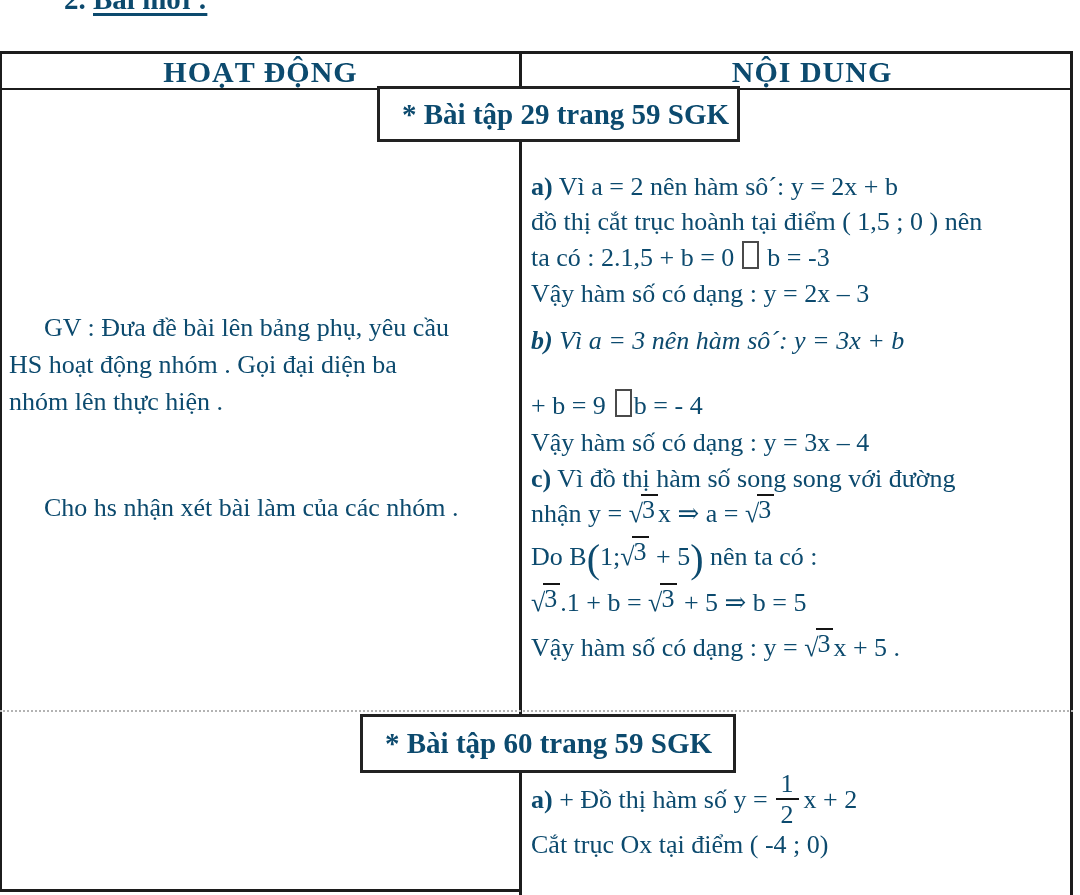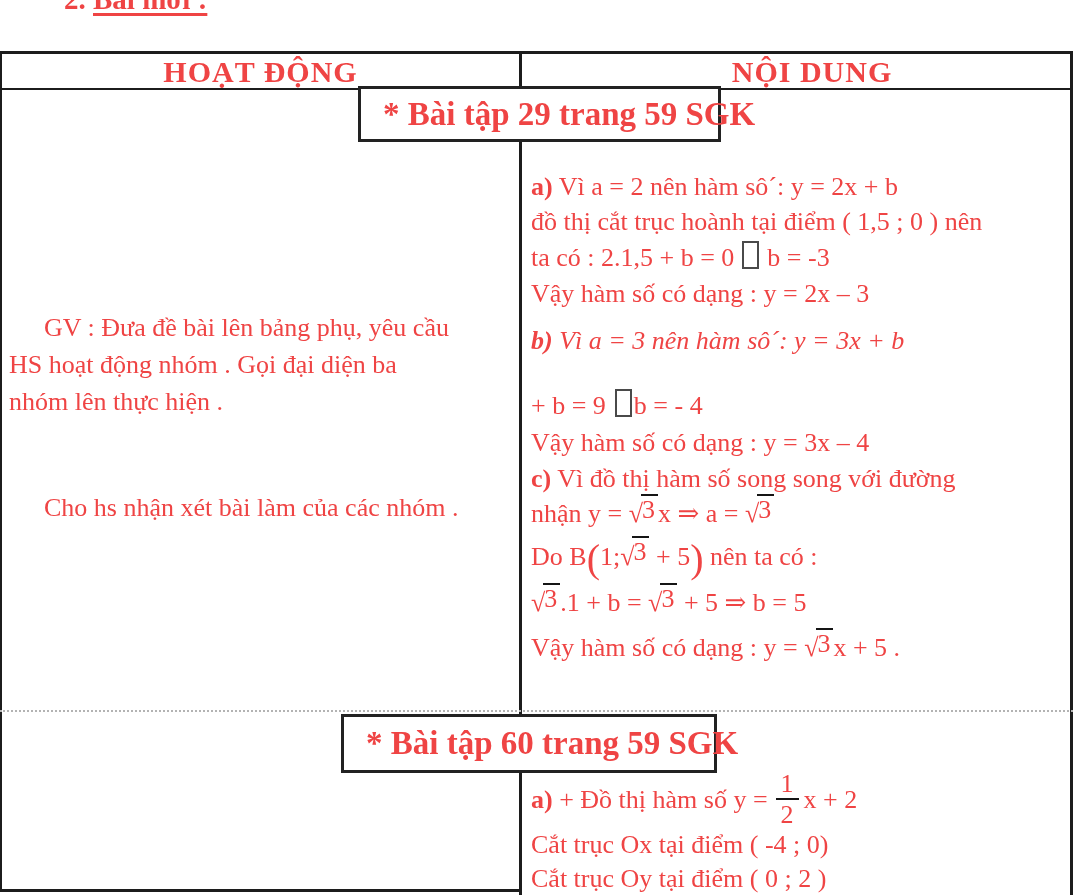--- a/index.html
+++ b/index.html
@@ -1,18 +1,18 @@
 <!DOCTYPE html>
 <html><head>
 <meta charset="utf-8">
 <style>
   html,body{margin:0;padding:0;background:#ffffff;}
   .page{
     position:relative;width:1080px;height:895px;background:#ffffff;
-    font-family:"Liberation Serif","DejaVu Serif",serif;color:#ef4444;
+    font-family:"Liberation Serif","DejaVu Serif",serif;color:#0c4a6e;
     overflow:hidden;
   }
   
   .heading{
     position:absolute;left:64px;top:-17px;font-size:29px;font-weight:bold;
     white-space:nowrap;
   }
   .heading .u{text-decoration:underline;text-decoration-thickness:3px;text-underline-offset:4px;}
   
   .bd{position:absolute;background:#1c1c1c;}
@@ -24,22 +24,22 @@
   .bd-botleft{left:0;top:889px;width:521px;height:3px;}
   .dashed{position:absolute;left:0;top:710px;width:1073px;border-top:2px dotted #b3b3b3;}
   
   .hdr{position:absolute;top:55px;height:32px;font-weight:bold;font-size:30px;
        text-align:center;letter-spacing:1px;}
   .hdr-left{left:2px;width:517px;}
   .hdr-right{left:522px;width:548px;padding-left:16px;}
   
   .titlebox{
     position:absolute;background:#ffffff;border:3px solid #222;
-    font-weight:bold;font-size:33px;display:flex;align-items:center;
-    padding-left:22px;z-index:6;white-space:nowrap;
+    font-weight:bold;font-size:29px;display:flex;align-items:center;
+    padding-left:22px;z-index:6;white-space:nowrap;margin-left:19px;
   }
   .box29{left:358px;top:86px;width:335px;height:50px;}
   .box30{left:341px;top:714px;width:348px;height:53px;}
   
   .line{position:absolute;font-size:26px;line-height:34px;white-space:nowrap;}
   .blab{font-weight:bold;}
   
   .ll1{left:44px;top:311px;}
   .ll2{left:9px;top:348px;}
   .ll3{left:9px;top:385px;}
@@ -114,15 +114,14 @@
   <div class="line r7"><span>+ b = 9</span><span class="tofu tight"></span><span>b = - 4</span></div>
   <div class="line r8">Vậy hàm số có dạng : y = 3x – 4</div>
   <div class="line r9"><span class="blab">c)</span><span> Vì đồ thị hàm số song song với đường</span></div>
   <div class="line r10"><span>nhận  y = </span><span class="sqrt"><span class="rad-sign">√</span><span class="rad-body">3</span></span><span>x ⇒ a = </span><span class="sqrt"><span class="rad-sign">√</span><span class="rad-body">3</span></span></div>
   <div class="line r11"><span>Do </span><span>B</span><span class="bp">(</span><span>1;</span><span class="sqrt"><span class="rad-sign">√</span><span class="rad-body">3</span></span><span> + 5</span><span class="bp">)</span><span> nên ta có :</span></div>
   <div class="line r12"><span class="sqrt"><span class="rad-sign">√</span><span class="rad-body">3</span></span><span>.1 + b = </span><span class="sqrt"><span class="rad-sign">√</span><span class="rad-body">3</span></span><span> + 5 ⇒ b = 5</span></div>
   <div class="line r13"><span>Vậy hàm số có dạng :  y = </span><span class="sqrt"><span class="rad-sign">√</span><span class="rad-body">3</span></span><span>x + 5 .</span></div>
 
   <div class="line b1"><span class="blab">a)</span><span> + Đồ thị hàm số  y =</span><span class="frac"><span class="num">1</span><span class="den">2</span></span><span>x + 2</span></div>
   <div class="line b2">Cắt trục Ox tại điểm ( -4 ; 0)</div>
-  <div class="line b3">Cắt trục Oy tại điểm ( 0 ; 2 )</div>
 
 </div>
 
 </body></html>

